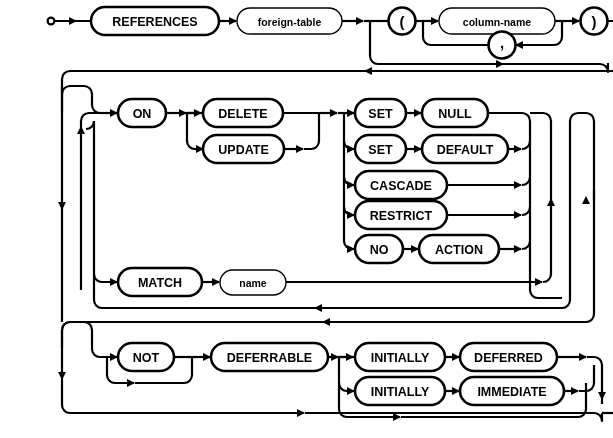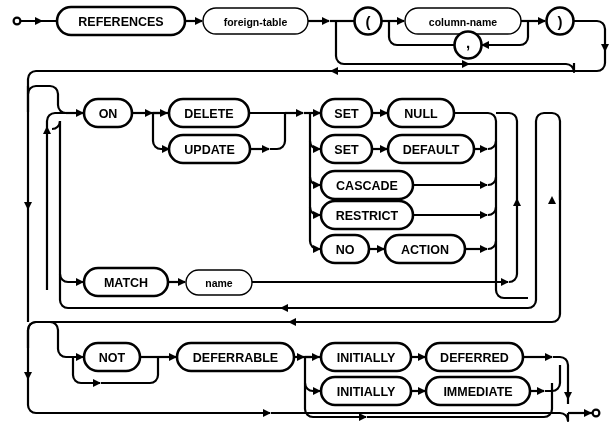--- a/index.html
+++ b/index.html
@@ -1,17 +1,17 @@
 <!DOCTYPE html>
 <html><head>
 <meta charset="utf-8">
 <style>
   html,body{margin:0;padding:0;background:#ffffff;}
   #root{position:relative;width:575px;height:438px;background:#ffffff;
-        font-family:"Liberation Sans", sans-serif;}
+        font-family:"Liberation Sans", sans-serif;padding-left:34px;}
   svg{display:block;}
   .rail{fill:none;stroke:#000000;stroke-width:2.2;stroke-linecap:butt;stroke-linejoin:round;}
   .arrow{fill:#000000;stroke:none;}
   .term-box{fill:#ffffff;stroke:#000000;stroke-width:2.6;}
   .nonterm-box{fill:#ffffff;stroke:#000000;stroke-width:1.4;}
   .term-label{font-family:"Liberation Sans", sans-serif;font-weight:bold;
               font-size:12.5px;fill:#000000;text-anchor:middle;dominant-baseline:central;}
   .term-label.sym{font-size:15px;}
   .nonterm-label{font-family:"Liberation Sans", sans-serif;font-weight:bold;
               font-size:10.5px;fill:#000000;text-anchor:middle;dominant-baseline:central;}

